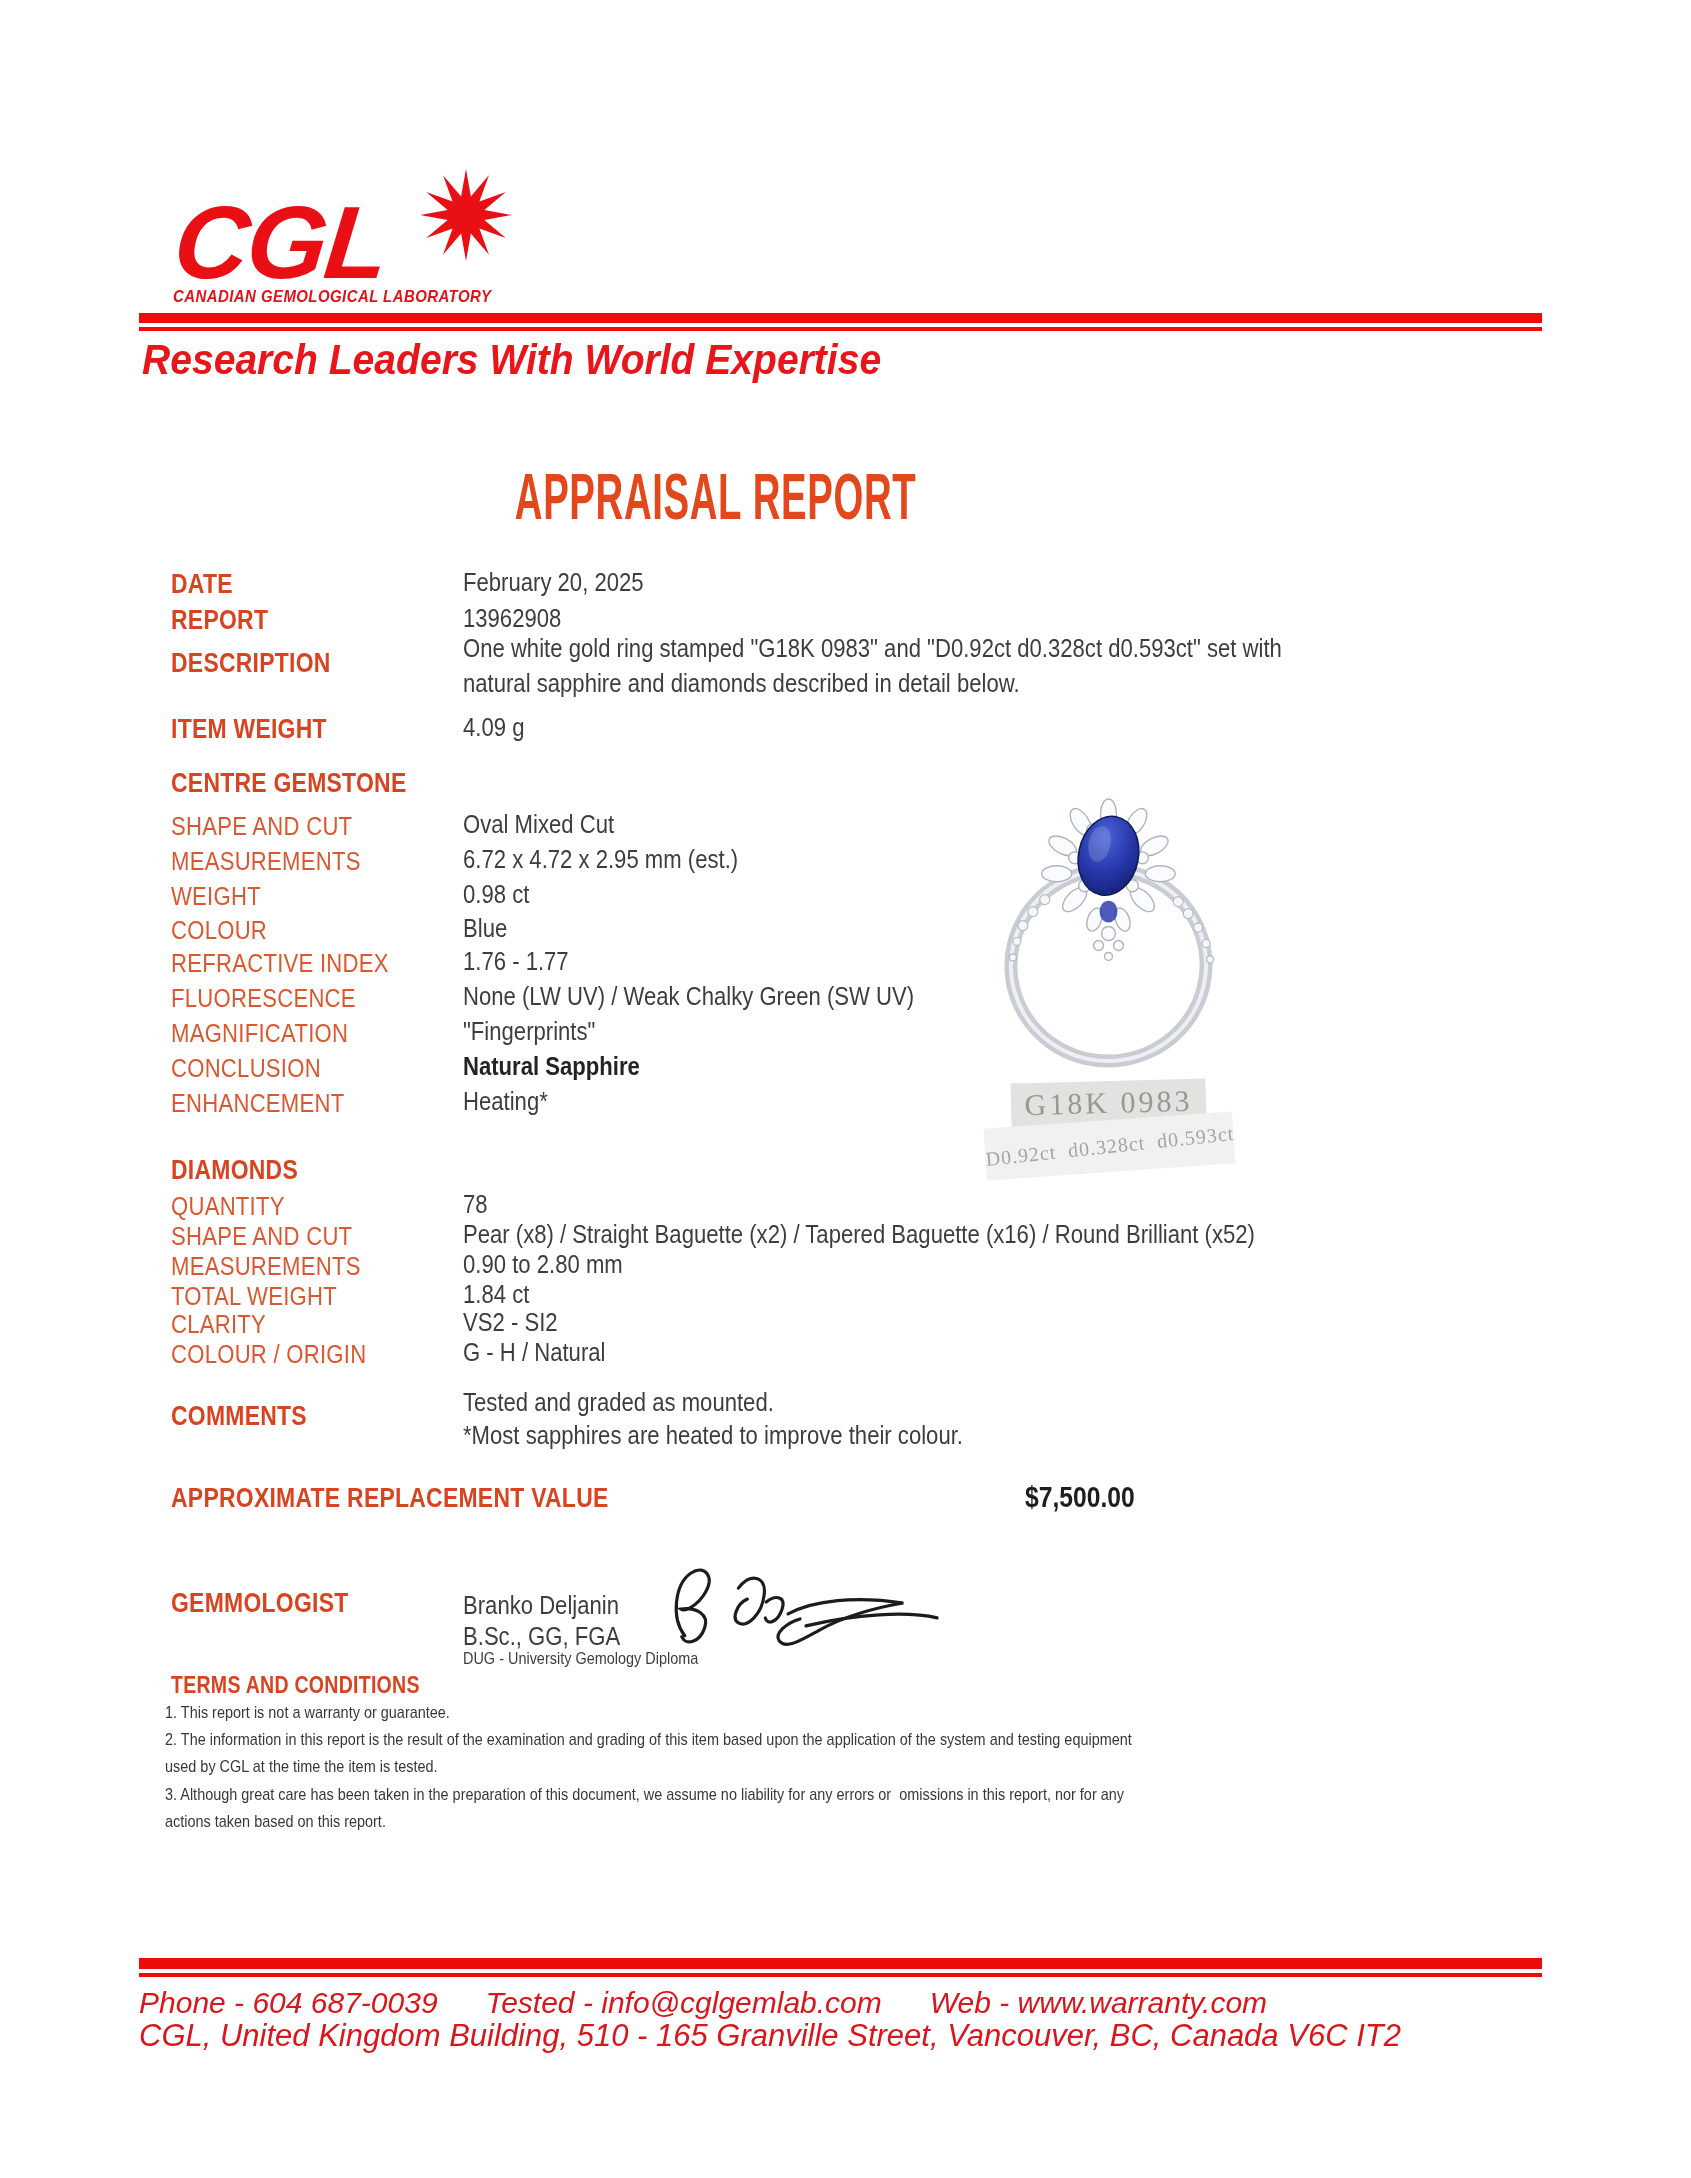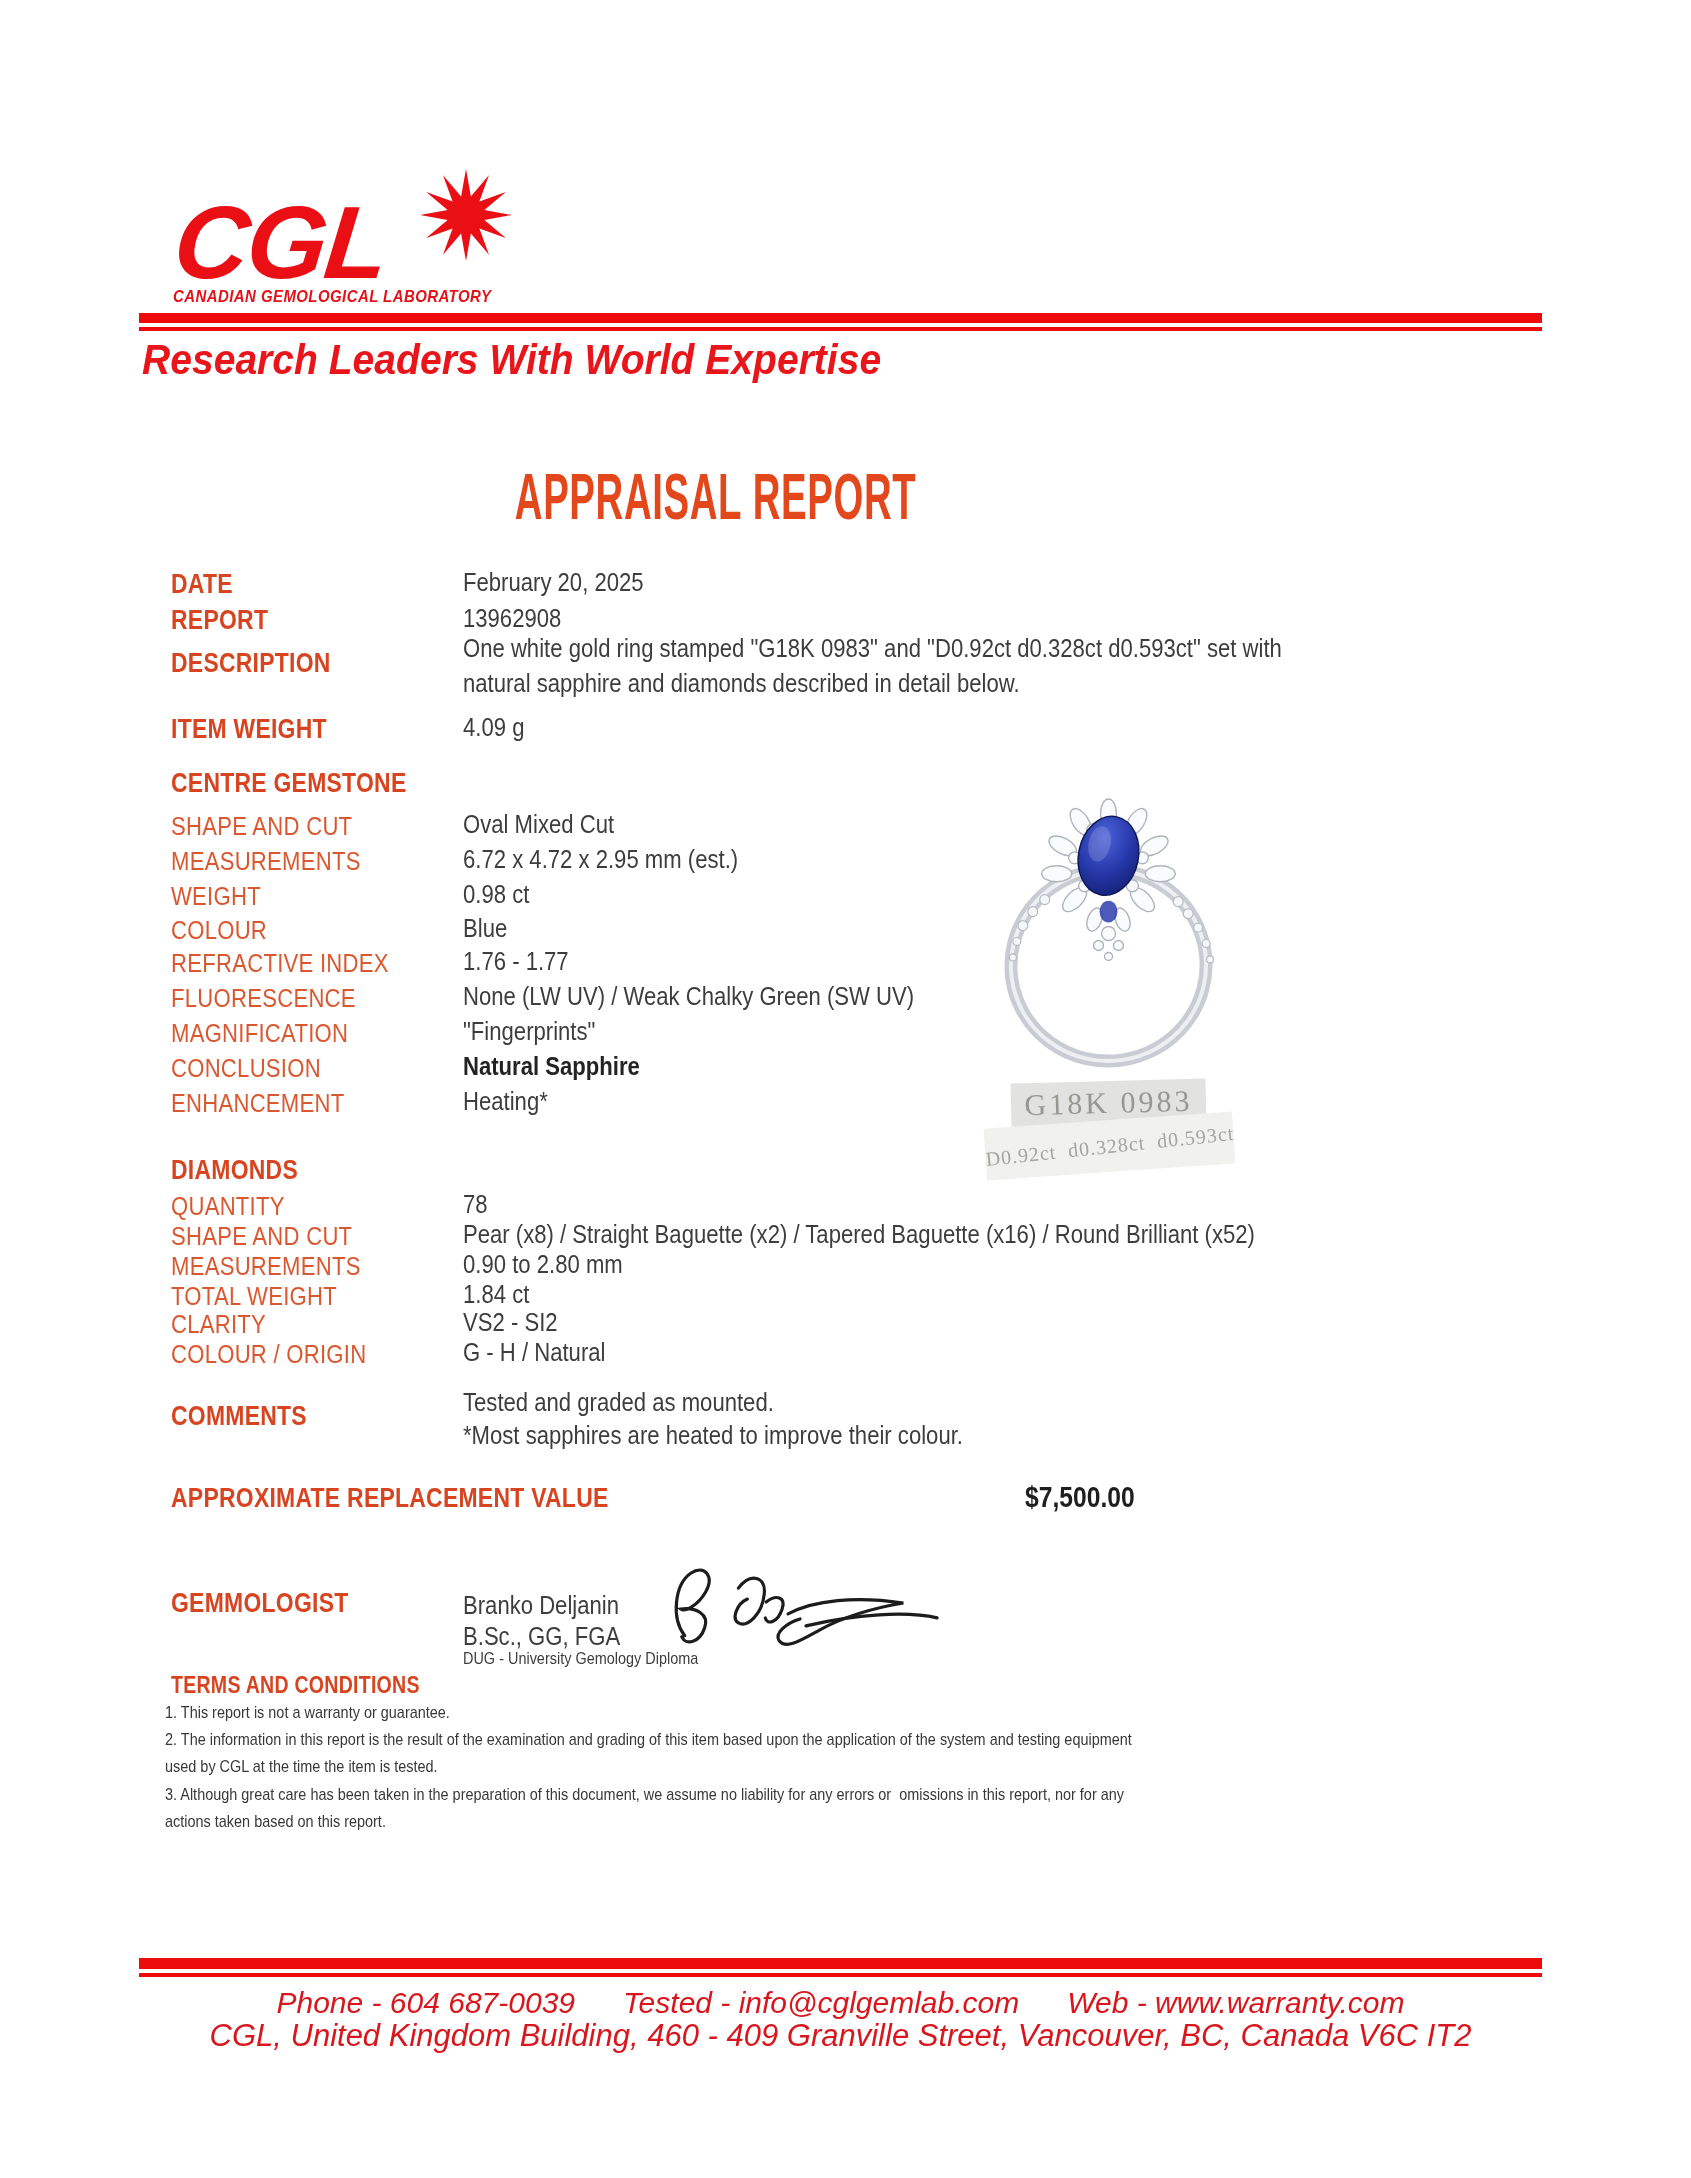--- a/index.html
+++ b/index.html
@@ -21,21 +21,21 @@
                letter-spacing:-2px;line-height:1;transform:skewX(-6deg);}
   .cgl-sub{color:#E41218;font-size:17px;font-style:italic;font-weight:bold;
            letter-spacing:0.5px;transform:scaleX(.88);transform-origin:0 50%;white-space:pre;}
   .tagline{color:#E8151B;font-size:42px;font-style:italic;font-weight:bold;
            transform:scaleX(.93);transform-origin:0 50%;white-space:pre;}
   .rule{background:#EE0B0B;}
   .title-box{left:139px;top:460px;width:1154px;text-align:center;}
   .title-text{display:inline-block;color:#E2481C;font-weight:bold;font-size:64px;
               letter-spacing:1px;transform:scaleX(.60);white-space:pre;}
   
-  .footer-line{left:139px;width:1403px;display:flex;justify-content:center;
+  .footer-line{left:139px;width:1403px;display:flex;
                color:#D8161C;font-style:italic;}
   .footer-seg{font-size:30px;white-space:pre;}
   .footer-addr{font-size:31px;white-space:pre;}
   
   .stamp1{left:1011px;top:1081px;width:195px;height:44px;background:#E2E2E1;
           display:flex;align-items:center;justify-content:center;transform:rotate(-1.5deg);}
   .stamp1 span{font-family:"Liberation Serif",serif;font-size:30px;color:#97988F;
                letter-spacing:3px;white-space:pre;}
   .stamp2{left:985px;top:1120px;width:249px;height:52px;background:#F1F1EF;
           display:flex;align-items:center;justify-content:center;transform:rotate(-4deg);}
@@ -221,17 +221,17 @@
 
   <div class="abs rule" style="left:139px;top:1958px;width:1403px;height:11px;"></div>
   <div class="abs rule" style="left:139px;top:1973px;width:1403px;height:4px;"></div>
 
   <div class="abs footer-line" style="top:1986px;gap:48px;">
     <span class="footer-seg">Phone - 604 687-0039</span>
     <span class="footer-seg">Tested - info@cglgemlab.com</span>
     <span class="footer-seg">Web - www.warranty.com</span>
   </div>
   <div class="abs footer-line" style="top:2018px;">
-    <span class="footer-addr">CGL, United Kingdom Building, 460 - 409 Granville Street, Vancouver, BC, Canada V6C IT2</span>
+    <span class="footer-addr">CGL, United Kingdom Building, 510 - 165 Granville Street, Vancouver, BC, Canada V6C IT2</span>
   </div>
 
 </div>
 
 
 </body></html>

